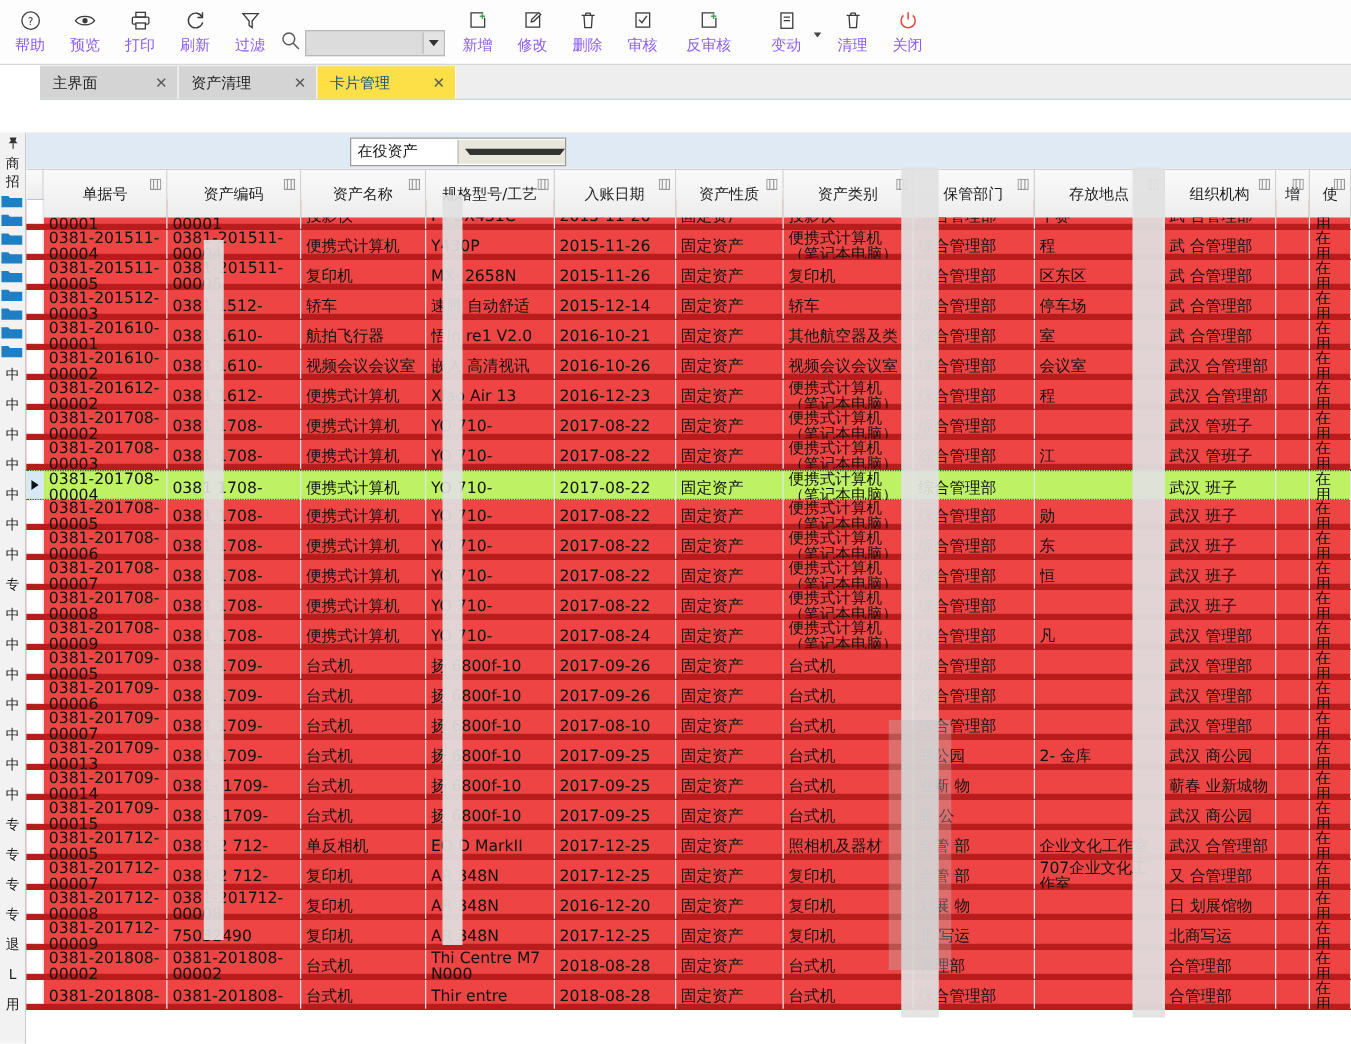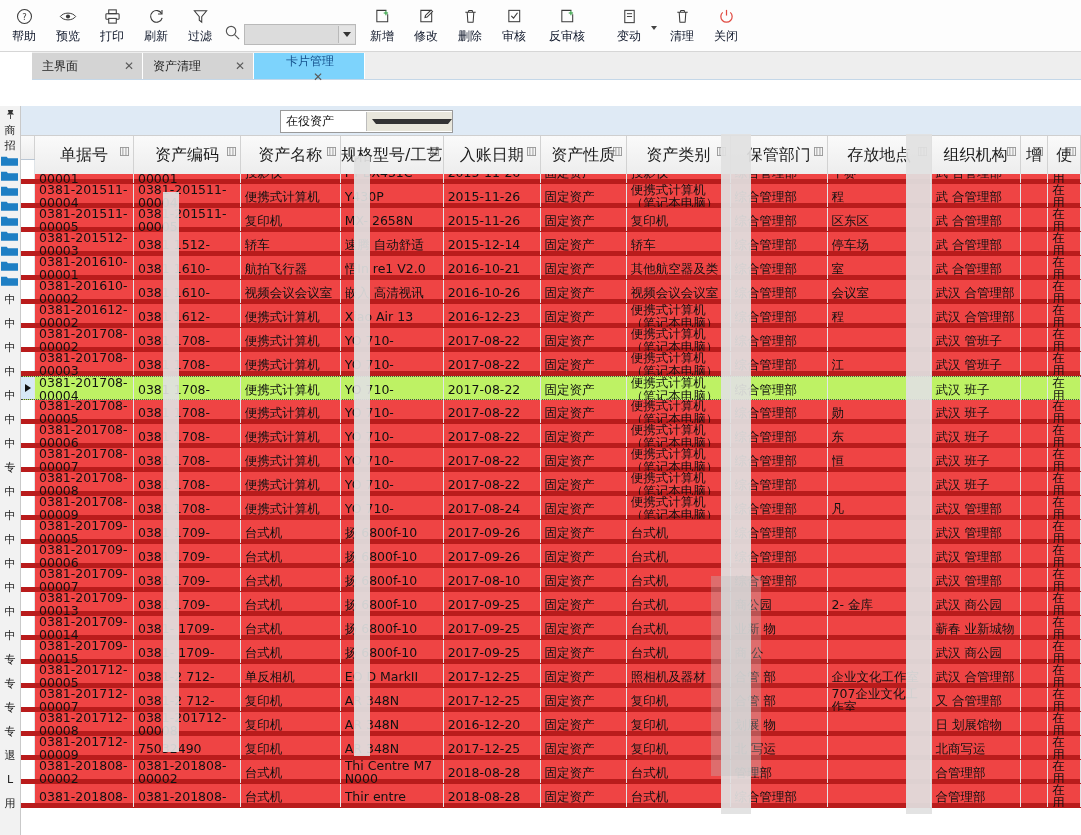--- a/index.html
+++ b/index.html
@@ -35,21 +35,21 @@
   .toolbar{
     height:51px;background:#fdfdfd;border-bottom:1px solid #d6d6d6;
     display:flex;align-items:flex-start;padding-left:2px;position:relative;
   }
   .tbtn{
     width:44px;height:50px;display:flex;flex-direction:column;
     align-items:center;justify-content:flex-start;padding-top:5px;
     cursor:default;
   }
   .tbtn .ico{height:22px;display:flex;align-items:center;justify-content:center;}
-  .tbtn .lbl{font-size:12px;color:#0f172a;margin-top:1px;white-space:nowrap;text-align:right;}
+  .tbtn .lbl{font-size:12px;color:#8b5cf6;margin-top:1px;white-space:nowrap;text-align:right;}
   .tbtn.wide{width:70px;}
   .tbtn.xwide{width:62px;}
   .search-wrap{
     display:flex;align-items:center;margin:0 4px 0 2px;padding-top:9px;height:50px;
   }
   .search-ico{margin-right:3px;}
   .search-box{
     width:110px;height:19px;background:#dcdcdc;border:1px solid #b9b9b9;
     display:flex;align-items:center;
   }
@@ -67,21 +67,21 @@
   
   .tabbar{
     height:27px;background:#eeeeee;border-bottom:1px solid #c4d7e8;
     display:flex;align-items:flex-end;margin-left:32px;
   }
   .tab{
     height:26px;min-width:92px;display:flex;align-items:center;
     justify-content:space-between;padding:0 8px 0 10px;
     background:#d4d4d4;border-right:1px solid #ffffff;font-size:12px;color:#1f1f1f;
   }
-  .tab.active{background:#7dd3fc;color:#15518c;flex-direction:column;}
+  .tab.active{background:#fde047;color:#15518c;}
   .tab .x{font-size:12px;color:#5a5a5a;margin-left:16px;}
 
   
   .workarea{position:absolute;left:0;top:106px;width:1081px;height:729px;}
   .leftpanel{
     position:absolute;left:0;top:0;width:20px;height:729px;
     background:#f2f2f2;border-right:1px solid #c9c9c9;overflow:hidden;
   }
   .pinrow{height:17px;display:flex;align-items:center;justify-content:center;}
   .lp-txt{font-size:11px;color:#222;line-height:15px;text-align:center;overflow:hidden;white-space:nowrap;}
@@ -104,21 +104,21 @@
   }
 
   
   .grid{position:absolute;left:0;top:29px;width:1060px;height:700px;overflow:hidden;background:#fff;}
   .ghead{
     display:flex;height:23px;background:#f0f0f0;
     border-top:1px solid #cfcfcf;border-bottom:1px solid #b9c6d4;
   }
   .ghead .cell{
     display:flex;align-items:center;justify-content:center;position:relative;
-    border-right:1px solid #d2d2d2;font-size:16px;color:#1c1c1c;
+    border-right:1px solid #d2d2d2;font-size:12px;color:#1c1c1c;
     background:linear-gradient(#fafafa,#ededed);height:38px;box-sizing:border-box;
   }
   .ghead .cell .sort{
     position:absolute;right:4px;top:5px;opacity:.75;
   }
   .ghead .idxcell{width:13px;flex:none;border-right:1px solid #d2d2d2;background:linear-gradient(#fafafa,#ededed);}
   .grow{display:flex;height:24px;border-bottom:5px solid #b91c1c;box-sizing:border-box;background:#ef4444;}
   .grow.sel{background:#bef264;border-top:1px dotted #4a4a4a;border-bottom:1px dotted #4a4a4a;}
   .grow .idxcell{
     width:13px;flex:none;border-right:1px solid #dfe4e8;background:#fff;

